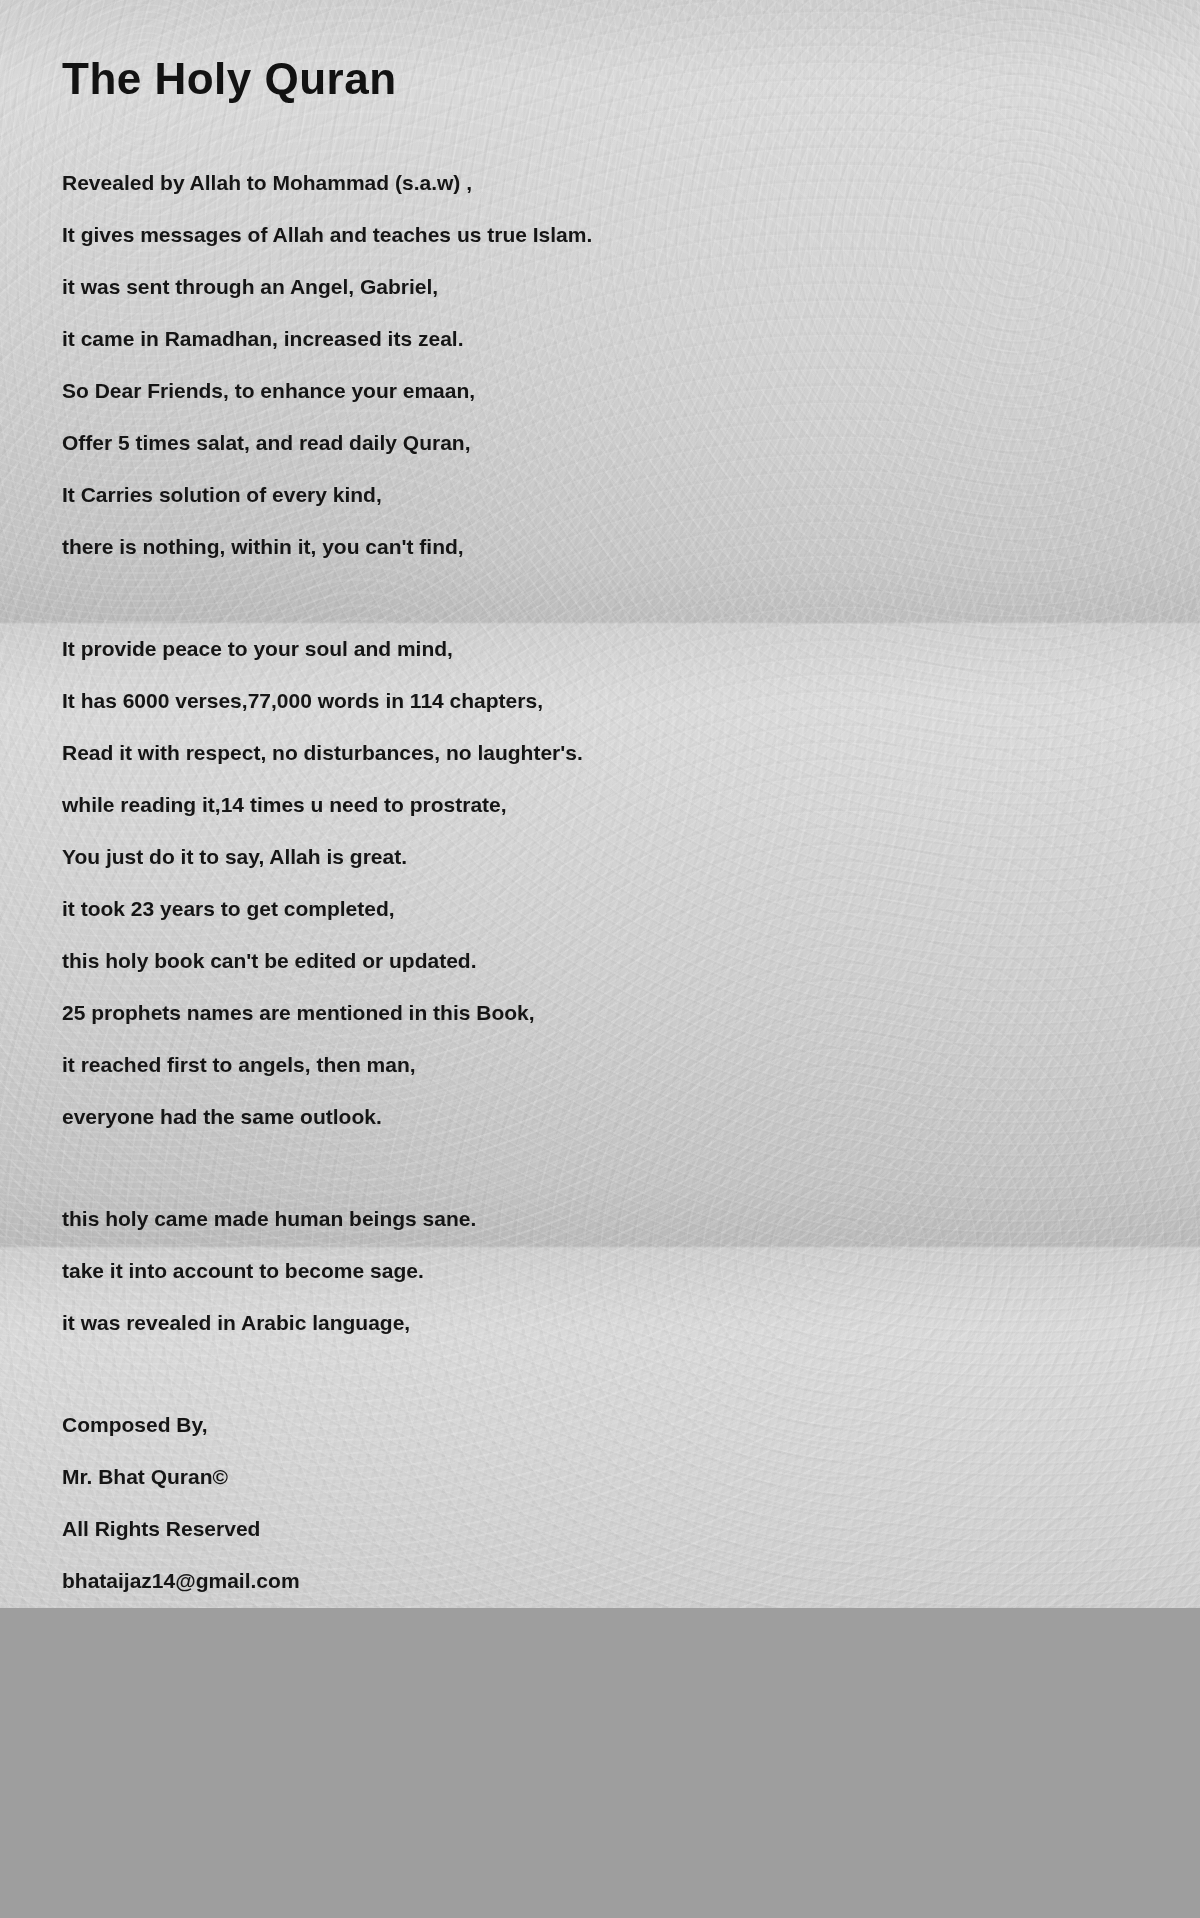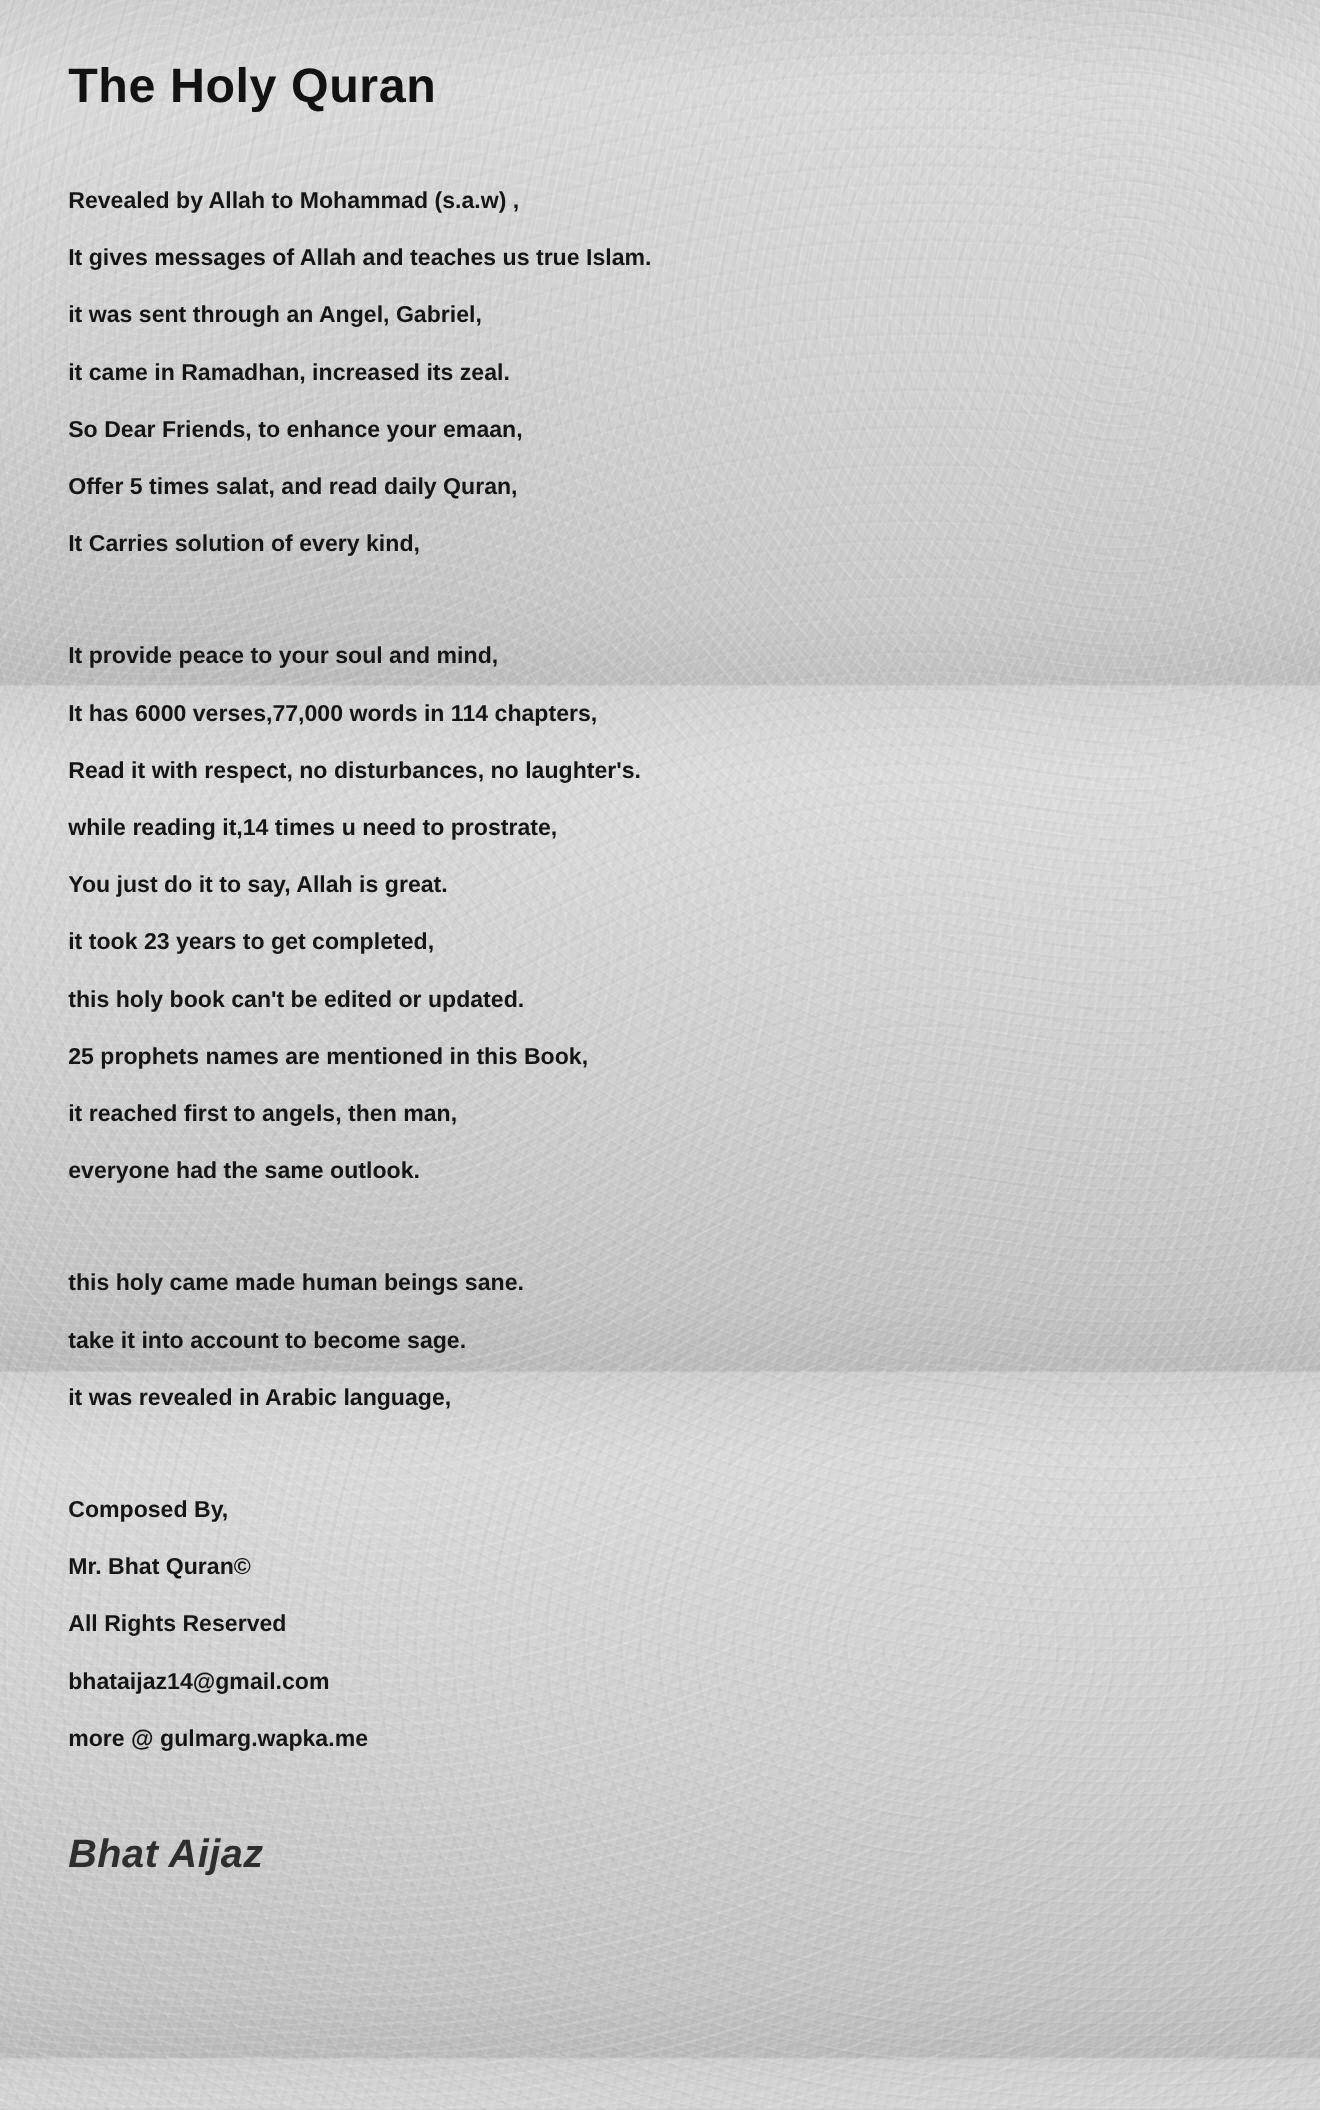--- a/index.html
+++ b/index.html
@@ -3,21 +3,21 @@
 <meta charset="utf-8">
 <style>
   html, body {
     margin: 0;
     padding: 0;
     background: #9e9e9e;
   }
   .page {
     position: relative;
     width: 1200px;
-    height: 1918px;
+    height: 1608px;
     overflow: hidden;
     font-family: "Liberation Sans", "DejaVu Sans", sans-serif;
     background-color: #cccccc;
     
     background-image:
       radial-gradient(900px 700px at 70% 28%, rgba(255,255,255,0.10), rgba(255,255,255,0) 62%),
       repeating-radial-gradient(circle at 12% 6%,  rgba(255,255,255,0.10) 0px, rgba(255,255,255,0.10) 1px, rgba(255,255,255,0) 2px, rgba(255,255,255,0) 7px),
       repeating-radial-gradient(circle at 85% 15%, rgba(255,255,255,0.08) 0px, rgba(255,255,255,0.08) 1px, rgba(120,120,120,0.05) 2px, rgba(120,120,120,0.05) 3px, rgba(255,255,255,0) 4px, rgba(255,255,255,0) 11px),
       repeating-radial-gradient(circle at 30% 45%, rgba(255,255,255,0.09) 0px, rgba(255,255,255,0.09) 2px, rgba(255,255,255,0) 3px, rgba(255,255,255,0) 13px),
       repeating-radial-gradient(circle at 70% 78%, rgba(255,255,255,0.07) 0px, rgba(255,255,255,0.07) 1px, rgba(110,110,110,0.04) 2px, rgba(110,110,110,0.04) 4px, rgba(255,255,255,0) 5px, rgba(255,255,255,0) 17px),
@@ -65,20 +65,21 @@
     <h1 class="title">The Holy Quran</h1>
 
     <div class="stanza">
       <div class="line">Revealed by Allah to Mohammad (s.a.w) ,</div>
       <div class="line">It gives messages of Allah and teaches us true Islam.</div>
       <div class="line">it was sent through an Angel, Gabriel,</div>
       <div class="line">it came in Ramadhan, increased its zeal.</div>
       <div class="line">So Dear Friends, to enhance your emaan,</div>
       <div class="line">Offer 5 times salat, and read daily Quran,</div>
       <div class="line">It Carries solution of every kind,</div>
+      <div class="line">there is nothing, within it, you can't find,</div>
     </div>
 
     <div class="stanza">
       <div class="line">It provide peace to your soul and mind,</div>
       <div class="line">It has 6000 verses,77,000 words in 114 chapters,</div>
       <div class="line">Read it with respect, no disturbances, no laughter's.</div>
       <div class="line">while reading it,14 times u need to prostrate,</div>
       <div class="line">You just do it to say, Allah is great.</div>
       <div class="line">it took 23 years to get completed,</div>
       <div class="line">this holy book can't be edited or updated.</div>

